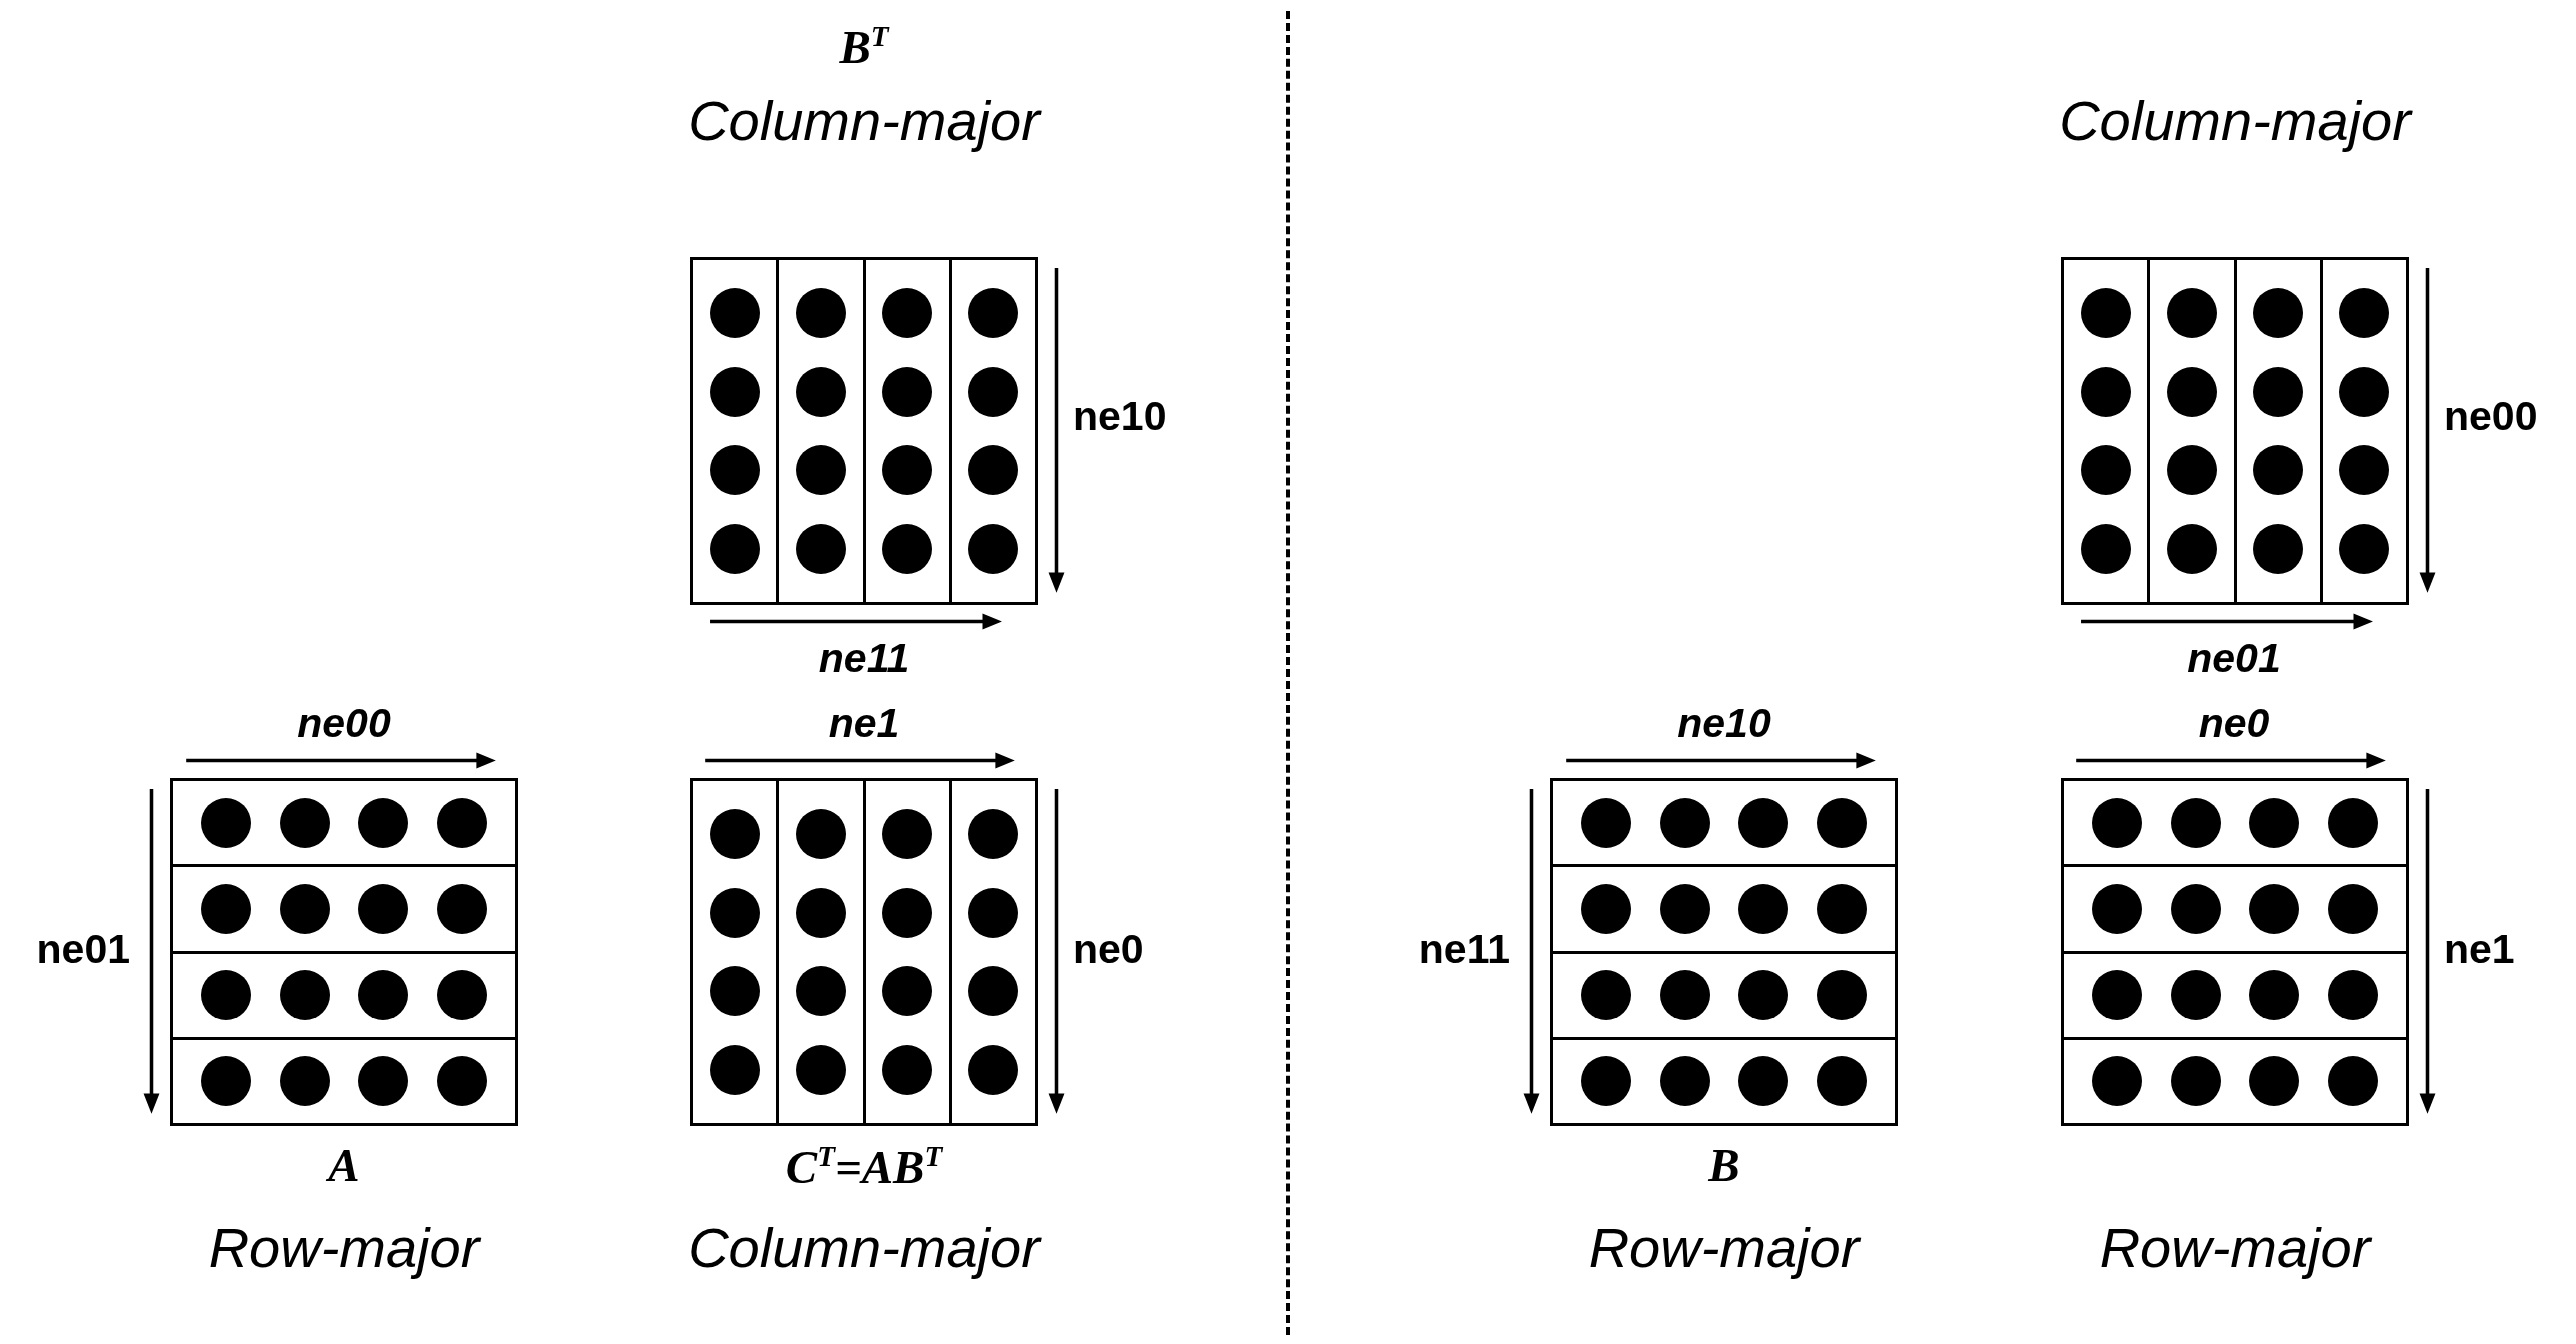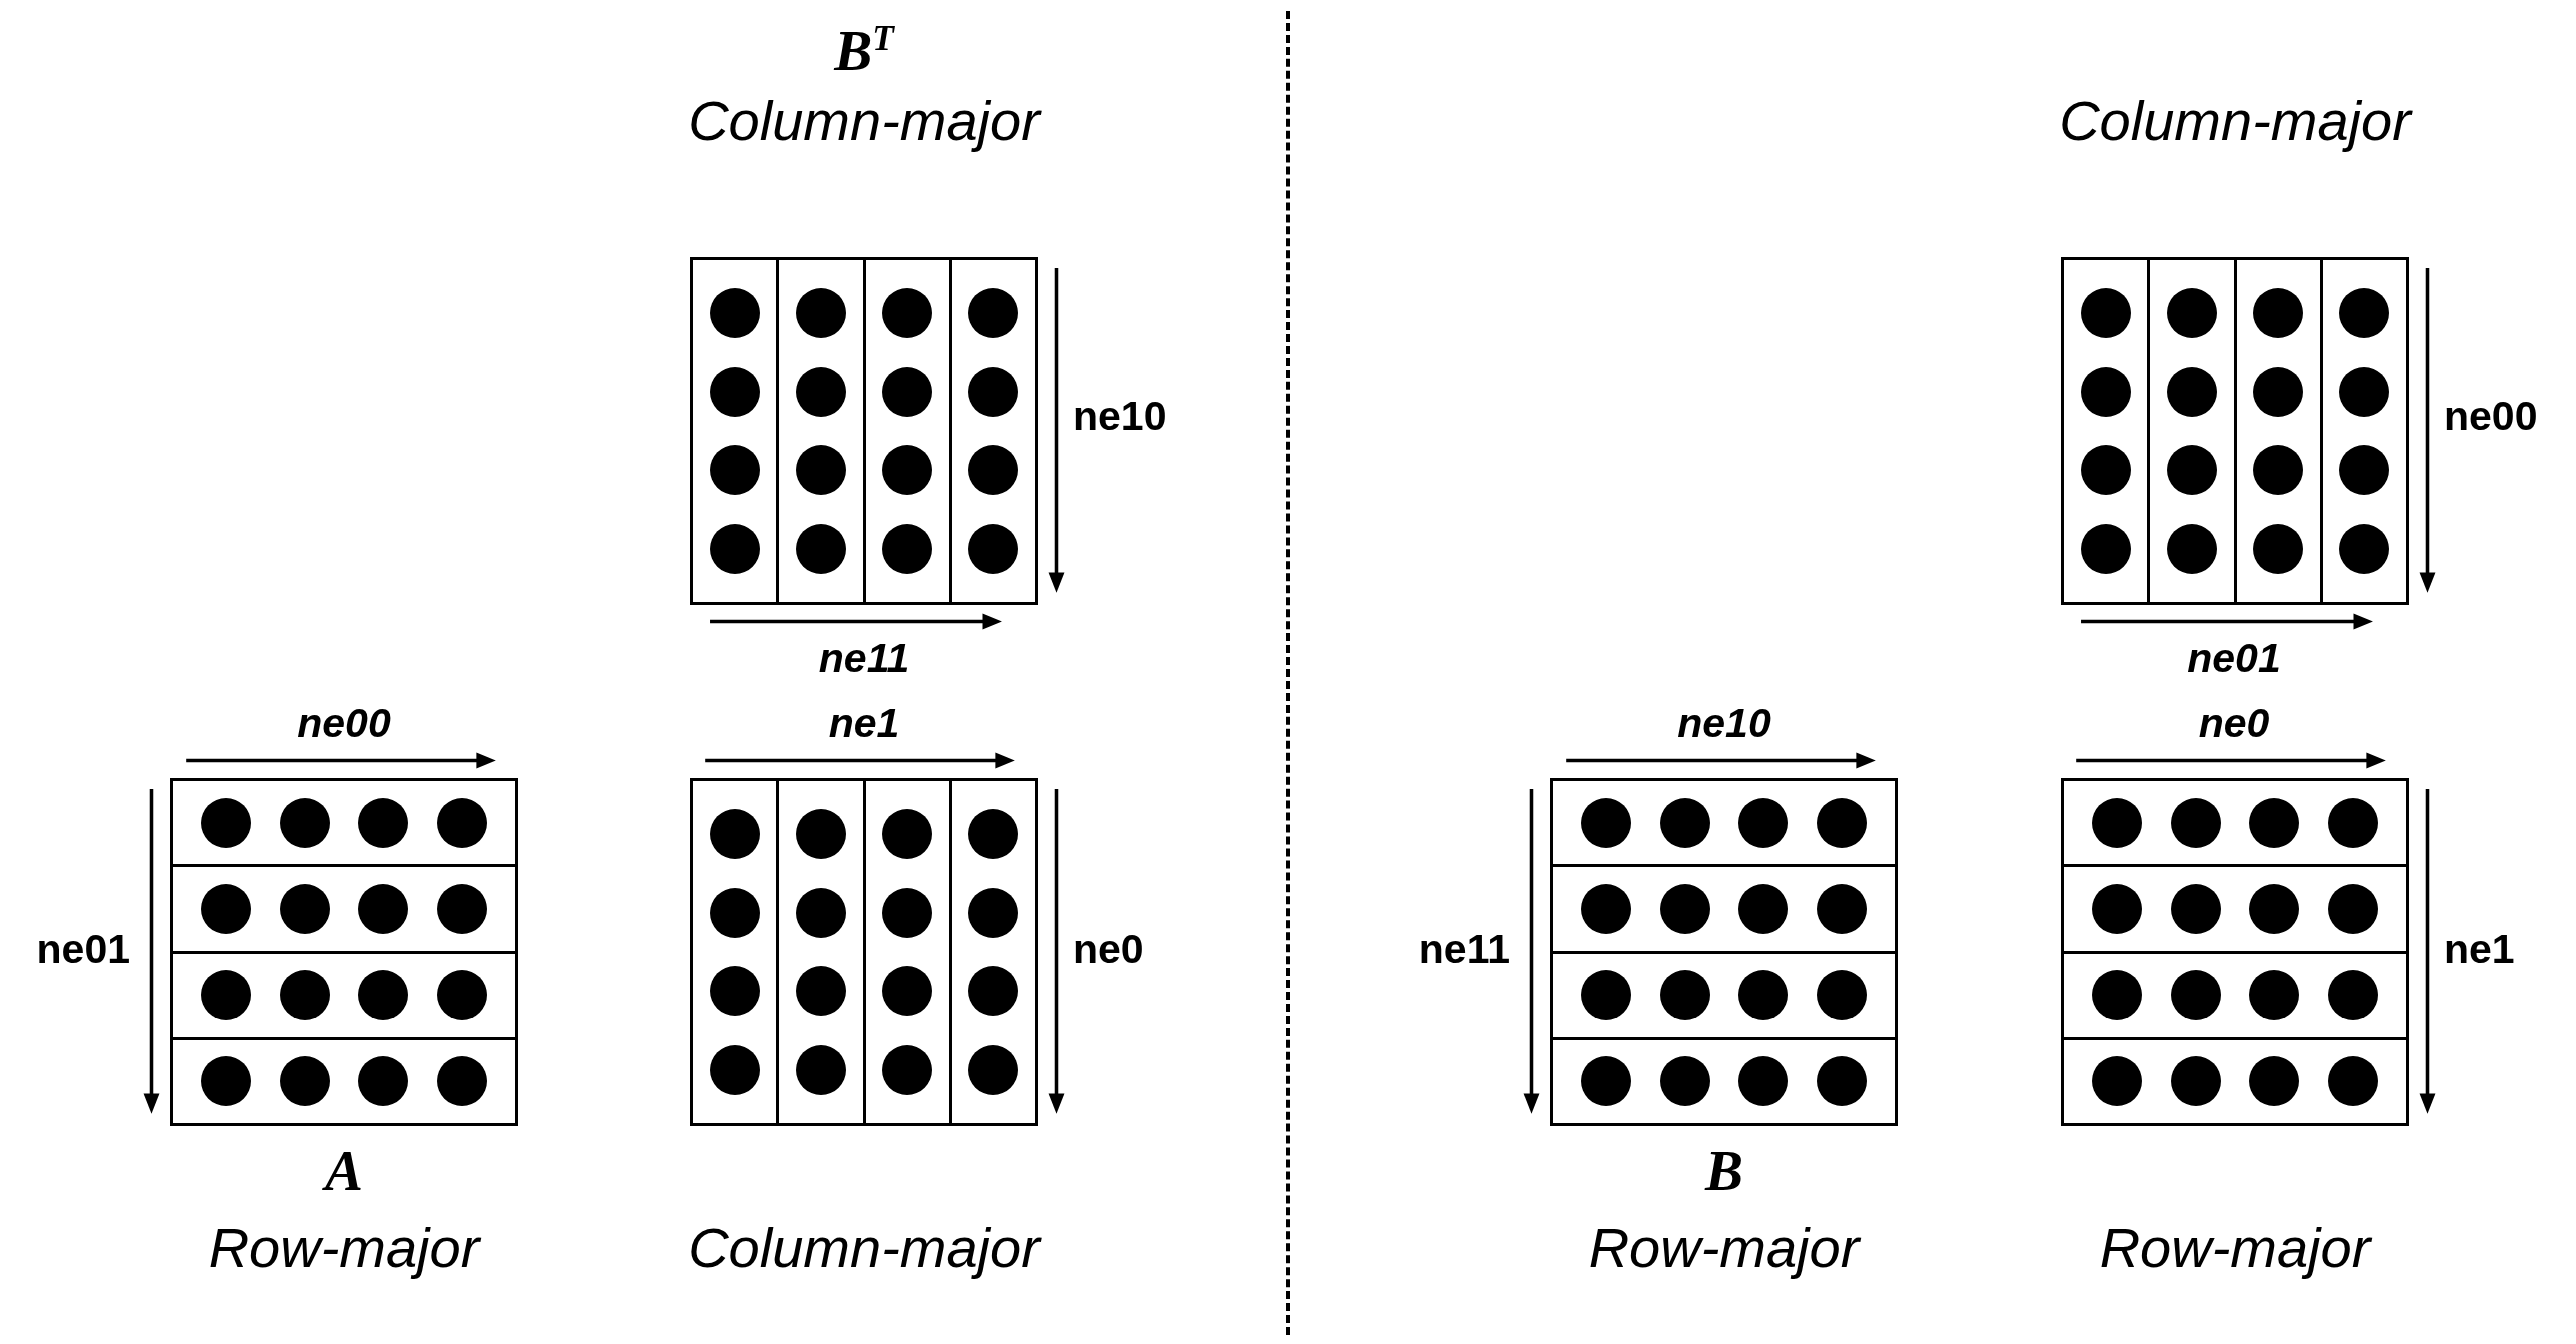--- a/index.html
+++ b/index.html
@@ -27,21 +27,21 @@
   .grp.col:last-child { border-right:none; }
   .grp.row { flex-direction:row; border-bottom:3.6px solid var(--ink); }
   .grp.row:last-child { border-bottom:none; }
   .dot { width:50px; height:50px; border-radius:50%; background:var(--ink); flex:none; }
 
   
   .title {
     position:absolute;
     font-family:"Liberation Serif", serif;
     font-style:italic; font-weight:700;
-    font-size:57px; line-height:1.1;
+    font-size:47px; line-height:1.1;
   }
   .title sup { font-size:0.62em; }
   .layoutlab {
     position:absolute;
     font-family:"Liberation Sans", sans-serif;
     font-weight:400; font-size:56px; line-height:1.1;
   }
   .axis {
     position:absolute;
     font-family:"Liberation Sans", sans-serif;
@@ -167,20 +167,21 @@
         <span class="dot"></span>
         <span class="dot"></span>
         <span class="dot"></span>
       </div>
     </div>
   <svg class="arrow" style="left:1045px; top:785px;" width="23" height="332" viewBox="0 0 26 370">
     <line x1="13" y1="2" x2="13" y2="348" stroke="currentColor" stroke-width="4"></line>
     <polygon points="4,346 13,369 22,346" fill="currentColor"></polygon>
   </svg>
   <div class="axis abs" style="left:1073px; top:927px;">ne0</div>
+  <div class="title center abs" style="left:640px; top:1140px; width:448px;"><span>C</span><sup>T</sup><span>=AB</span><sup>T</sup></div>
   <div class="layoutlab center abs" style="left:640px; top:1217px; width:448px;">Column-major</div>
 
   <div class="divider" style="left:1286px; top:10.8px; height:1324px;"></div>
 
   <div class="layoutlab center abs" style="left:2011px; top:90px; width:448px;">Column-major</div>
   <div class="matrix" data-orient="col" style="left:2061px; top:257px;">
       <div class="grp col">
         <span class="dot"></span>
         <span class="dot"></span>
         <span class="dot"></span>

